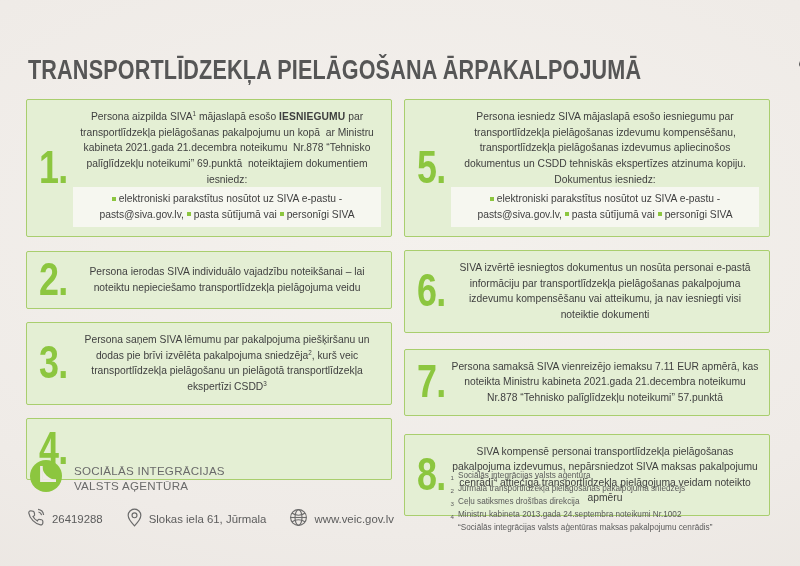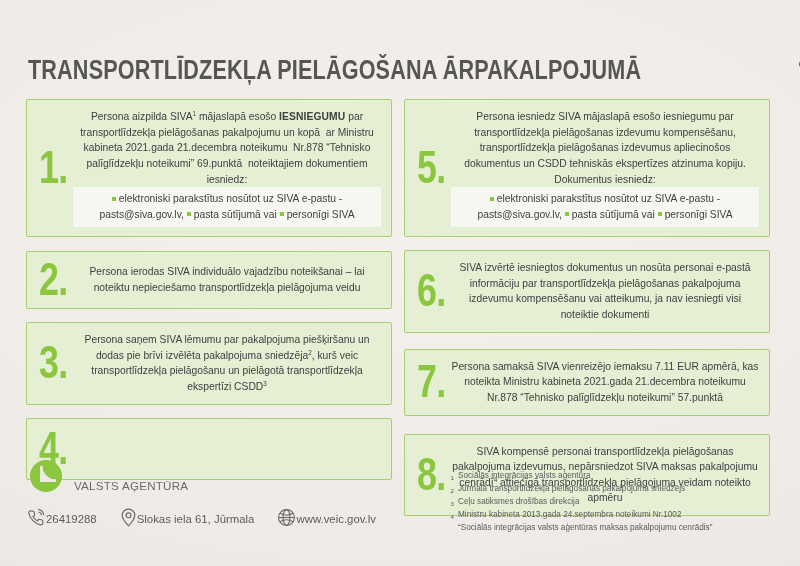--- a/index.html
+++ b/index.html
@@ -148,20 +148,21 @@
     position: absolute;
     left: 27px;
     top: 508px;
     display: flex;
     align-items: center;
     gap: 23px;
   }
   .contact-item {
     display: flex;
     align-items: center;
+    gap: 6px;
     font-size: 11.4px;
     color: #5c5c5c;
   }
 
   
   #footnotes {
     position: absolute;
     left: 446px;
     top: 470px;
     width: 344px;
@@ -273,21 +274,21 @@
 </div>
 
 <div id="footer-logo">
   <div>
     <svg width="34" height="34" viewBox="0 0 34 34" aria-hidden="true">
       <circle cx="17" cy="17" r="16" fill="#8cc63f"></circle>
       <path d="M13.2 6.2 L13.2 20.8 L27.8 20.8 A14.6 14.6 0 0 1 13.2 6.2 Z" fill="#efebe7" transform="rotate(0 17 17)"></path>
       <path d="M12.4 7.0 L12.4 21.6 L27.0 21.6" fill="none" stroke="#efebe7" stroke-width="2.6"></path>
     </svg>
   </div>
-  <div id="logo-text"><br><span>VALSTS AĢENTŪRA</span></div>
+  <div id="logo-text"><span>SOCIĀLĀS INTEGRĀCIJAS</span><br><span>VALSTS AĢENTŪRA</span></div>
 </div>
 
 <div id="footer-contacts">
 
   <div class="contact-item">
     <span>
       <svg width="19" height="19" viewBox="0 0 24 24" fill="none" stroke="#6b6b6b" stroke-width="1.5">
         <path d="M4.5 3.5 C3 3.5 2 5 2.3 6.5 C3.5 13.5 10 20 17 21.3 C18.5 21.6 20 20.5 20 19 L20 16.8 C20 15.8 19.3 15 18.3 14.8 L15.8 14.3 C15 14.1 14.2 14.5 13.8 15.2 L13.2 16.3 C10.6 15 8.8 13.2 7.6 10.7 L8.7 10.1 C9.4 9.7 9.8 8.9 9.6 8.1 L9.1 5.6 C8.9 4.6 8.1 3.9 7.1 3.9 Z"></path>
         <path d="M14.5 5 C16.5 5.4 18.1 7 18.5 9"></path>
         <path d="M14 1.8 C17.8 2.3 20.5 5 21 8.8"></path>

